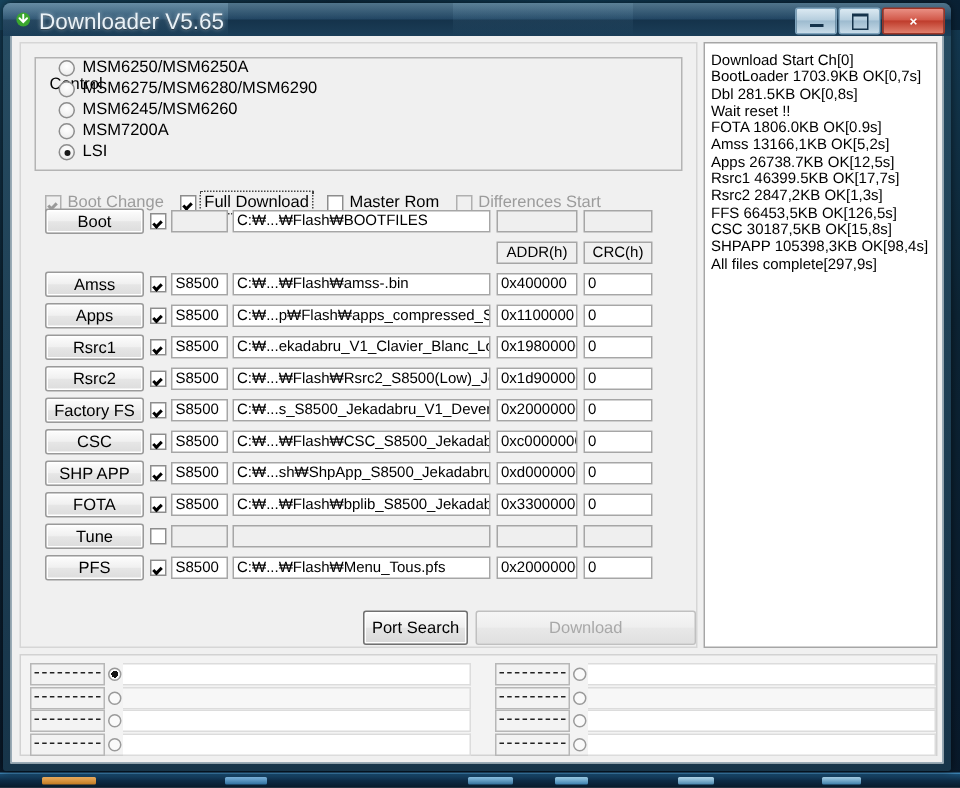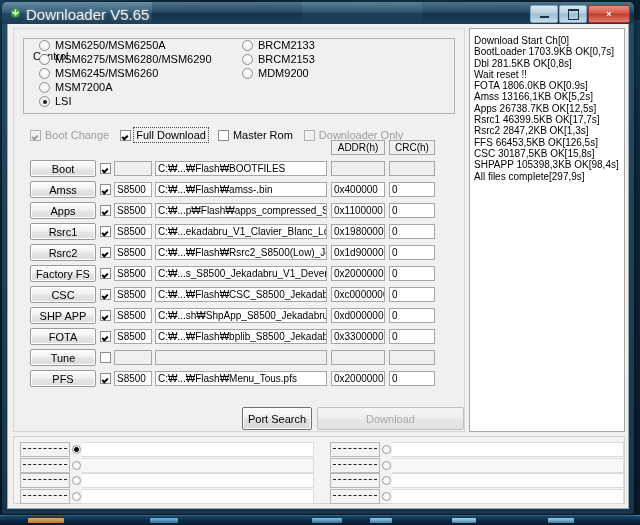--- a/index.html
+++ b/index.html
@@ -265,71 +265,57 @@
             </div>
             <div class="radio-row">
               <span class="radio"></span>
               <span class="radio-label">MSM7200A</span>
             </div>
             <div class="radio-row">
               <span class="radio on"></span>
               <span class="radio-label">LSI</span>
             </div>
           </div>
-        <div class="radio-col" style="left:228px;">
-            <div class="radio-row">
-              <span class="radio"></span>
-              <span class="radio-label">BRCM2133</span>
-            </div>
-            <div class="radio-row">
-              <span class="radio"></span>
-              <span class="radio-label">BRCM2153</span>
-            </div>
-            <div class="radio-row">
-              <span class="radio"></span>
-              <span class="radio-label">MDM9200</span>
-            </div>
-          </div>
 
         <div id="option-row">
             <div class="opt">
               <span class="cb on dis"></span>
               <span class="opt-label dis">Boot Change</span>
             </div>
             <div class="opt">
               <span class="cb on"></span>
               <span class="opt-label focus">Full Download</span>
             </div>
             <div class="opt">
               <span class="cb"></span>
               <span class="opt-label">Master Rom</span>
             </div>
             <div class="opt">
               <span class="cb dis"></span>
-              <span class="opt-label dis">Downloader Only</span>
+              <span class="opt-label dis">Differences Start</span>
             </div>
           </div>
 
         <div id="rows">
           <div class="frow">
+              <div class="btn-name">Boot</div>
+              <span class="cb row-cb on"></span>
+              <div class="fld f-chip f-blank"></div>
+              <div class="fld f-path">C:₩...₩Flash₩BOOTFILES</div>
+              <div class="fld f-addr f-blank"></div>
+              <div class="fld f-crc f-blank"></div>
+            </div>
+        <div class="frow">
             <div class="btn-name hdr"></div>
             <div class="cb row-cb" style="visibility:hidden"></div>
             <div class="fld f-chip" style="visibility:hidden"></div>
             <div class="fld f-path" style="visibility:hidden"></div>
             <div class="fld hdr f-addr">ADDR(h)</div>
             <div class="fld hdr f-crc">CRC(h)</div>
           </div>
-        <div class="frow">
-              <div class="btn-name">Boot</div>
-              <span class="cb row-cb on"></span>
-              <div class="fld f-chip f-blank"></div>
-              <div class="fld f-path">C:₩...₩Flash₩BOOTFILES</div>
-              <div class="fld f-addr f-blank"></div>
-              <div class="fld f-crc f-blank"></div>
-            </div>
             <div class="frow">
               <div class="btn-name">Amss</div>
               <span class="cb row-cb on"></span>
               <div class="fld f-chip">S8500</div>
               <div class="fld f-path">C:₩...₩Flash₩amss-.bin</div>
               <div class="fld f-addr">0x400000</div>
               <div class="fld f-crc">0</div>
             </div>
             <div class="frow">
               <div class="btn-name">Apps</div>

